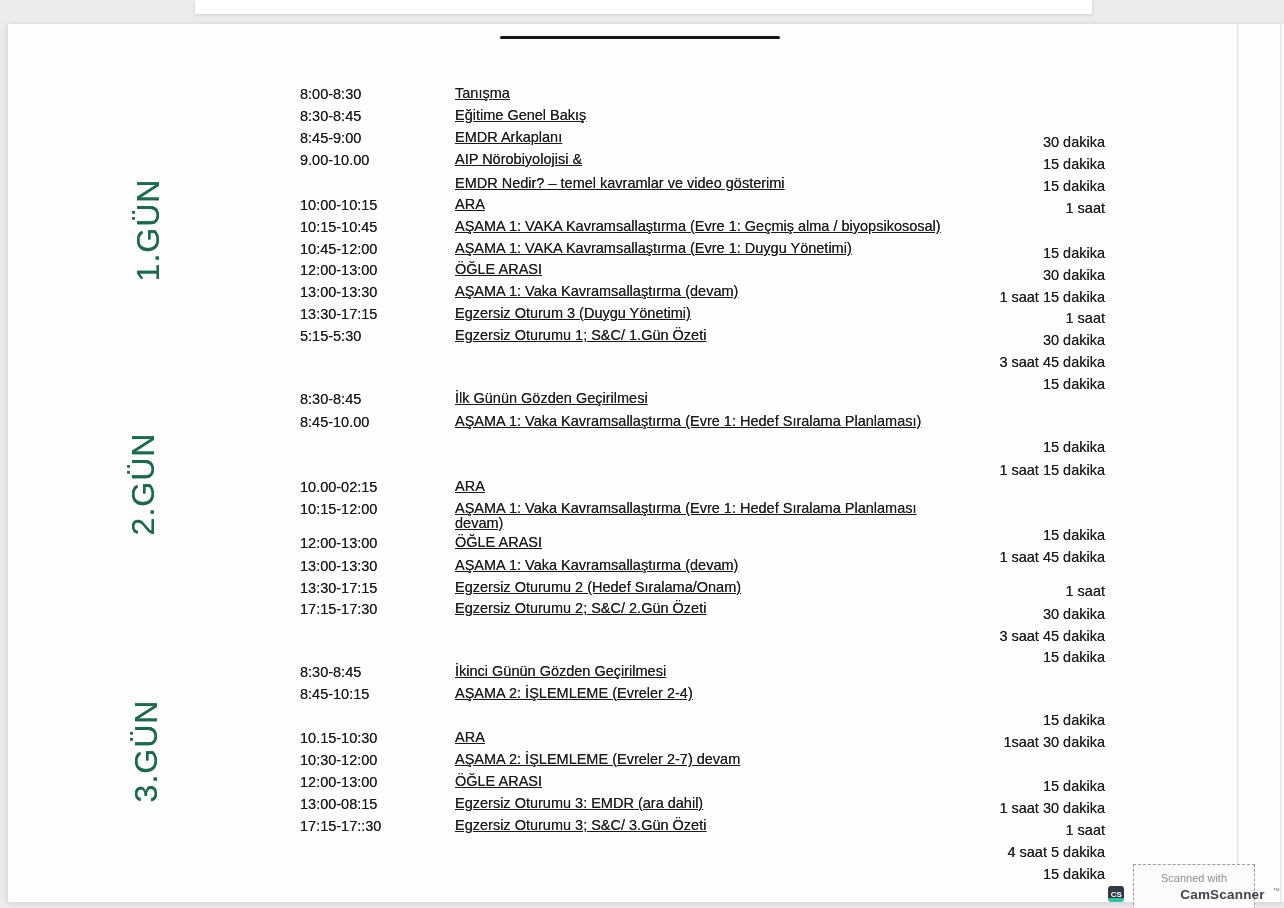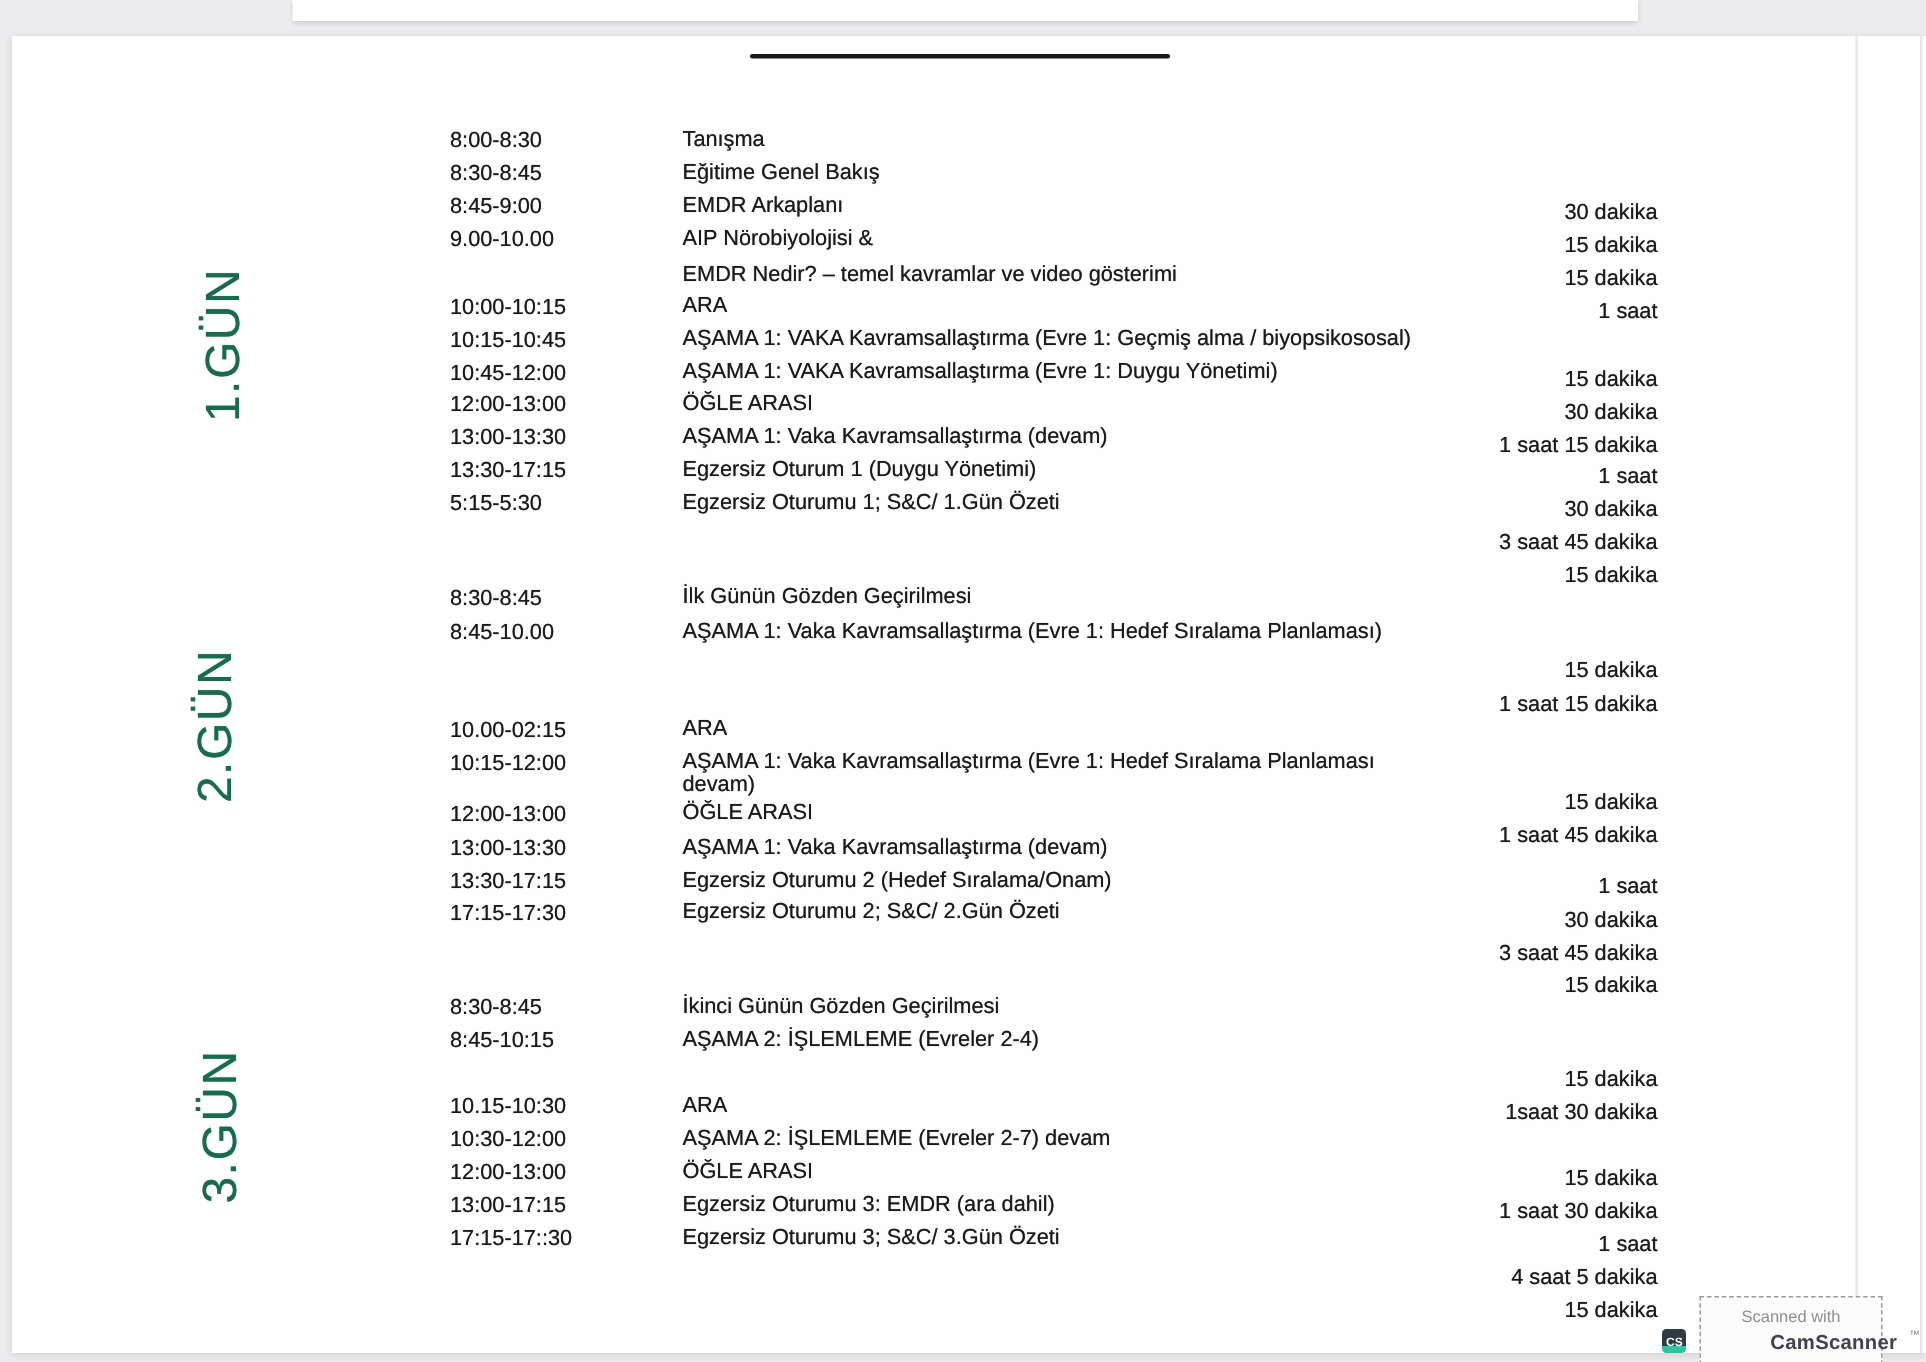--- a/index.html
+++ b/index.html
@@ -34,21 +34,21 @@
     text-shadow:0 0 .6px rgba(26,106,82,.85);
     white-space:nowrap;
   }
   .rows{position:absolute;left:0;top:0;width:100%;height:100%;}
   .row{
     position:absolute;left:0;width:1100px;
     font-size:14.5px;color:#1a1a1a;
     text-shadow:0 0 .5px rgba(0,0,0,.72);
   }
   .row .t{position:absolute;left:292px;white-space:nowrap;}
-  .row .d{position:absolute;left:447px;width:640px;line-height:15px;}
+  .row .d{position:absolute;left:447px;width:640px;line-height:15px;text-decoration:underline;}
   .row .u{position:absolute;left:780px;width:317px;text-align:right;white-space:nowrap;margin-top:48px;}
   .badge{
     position:absolute;left:1133px;top:864px;width:122px;height:46px;
     background:#fbfbfb;border:1px dashed #9b9b9b;box-sizing:border-box;
     display:flex;flex-direction:column;align-items:center;justify-content:center;gap:2px;
   }
   .badge .l1{font-size:11px;color:#8e8e8e;}
   .badge .l2{display:flex;align-items:center;gap:8px;}
   .badge .cs{
     width:16px;height:16px;border-radius:3px;
@@ -119,21 +119,21 @@
         <span class="d">ÖĞLE ARASI</span>
         <span class="u">1 saat</span>
       </div>
       <div class="row" style="top: 260px;">
         <span class="t">13:00-13:30</span>
         <span class="d">AŞAMA 1: Vaka Kavramsallaştırma (devam)</span>
         <span class="u">30 dakika</span>
       </div>
       <div class="row" style="top: 282px;">
         <span class="t">13:30-17:15</span>
-        <span class="d">Egzersiz Oturum 1 (Duygu Yönetimi)</span>
+        <span class="d">Egzersiz Oturum 3 (Duygu Yönetimi)</span>
         <span class="u">3 saat 45 dakika</span>
       </div>
       <div class="row" style="top: 304px;">
         <span class="t">5:15-5:30</span>
         <span class="d">Egzersiz Oturumu 1; S&amp;C/ 1.Gün Özeti</span>
         <span class="u">15 dakika</span>
       </div>
     </div>
   <div class="rows">
       <div class="row" style="top: 367px;">
@@ -197,21 +197,21 @@
         <span class="t">10:30-12:00</span>
         <span class="d">AŞAMA 2: İŞLEMLEME (Evreler  2-7) devam</span>
         <span class="u">1 saat 30 dakika</span>
       </div>
       <div class="row" style="top: 750px;">
         <span class="t">12:00-13:00</span>
         <span class="d">ÖĞLE ARASI</span>
         <span class="u">1 saat</span>
       </div>
       <div class="row" style="top: 772px;">
-        <span class="t">13:00-17:15</span>
+        <span class="t">13:00-08:15</span>
         <span class="d">Egzersiz Oturumu 3: EMDR (ara dahil)</span>
         <span class="u">4 saat 5 dakika</span>
       </div>
       <div class="row" style="top: 794px;">
         <span class="t">17:15-17::30</span>
         <span class="d">Egzersiz Oturumu 3; S&amp;C/ 3.Gün Özeti</span>
         <span class="u">15 dakika</span>
       </div>
     </div>
 </div>

